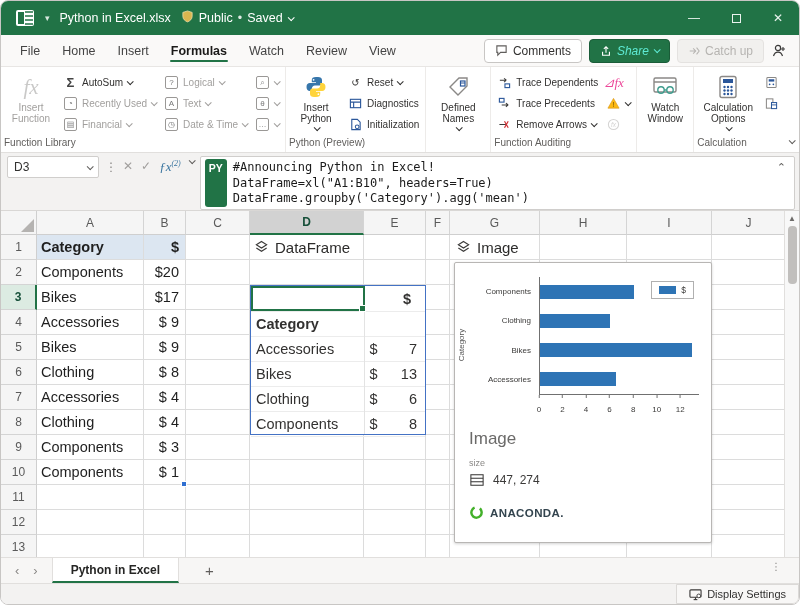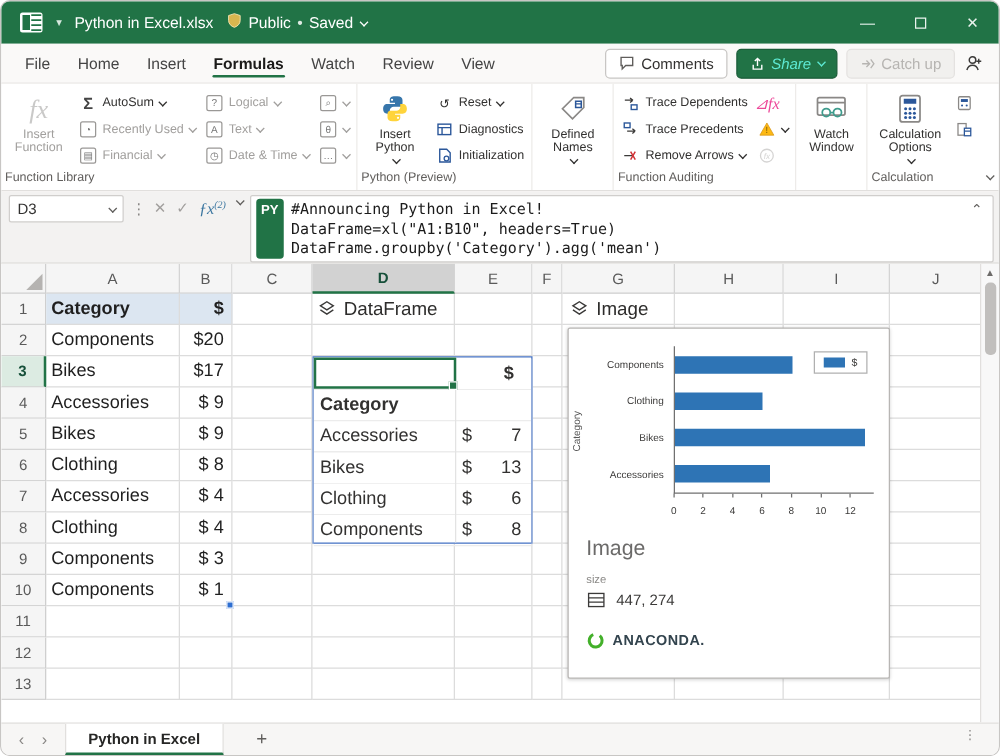--- a/index.html
+++ b/index.html
@@ -804,14 +804,25 @@
   <div class="tabsbar">
     <div class="tab-nav">
       <span>‹</span>
       <span>›</span>
     </div>
     <div class="sheet-tab">Python in Excel</div>
     <div class="add-sheet">+</div>
     <span class="tab-dots">⋮</span>
   </div>
 
+  <div class="statusbar">
+    <div class="display-settings">
+      <svg viewBox="0 0 14 14" width="13" height="13">
+          <rect x="1" y="2" width="12" height="8" rx="1" fill="none" stroke="#3b3a39" stroke-width="1.2"></rect>
+          <line x1="5" y1="12.5" x2="9" y2="12.5" stroke="#3b3a39" stroke-width="1.2"></line>
+          <line x1="7" y1="10" x2="7" y2="12.5" stroke="#3b3a39" stroke-width="1.2"></line>
+          <circle cx="10.5" cy="8.5" r="2" fill="#fff" stroke="#3b3a39" stroke-width="1"></circle>
+        </svg>
+      <span>Display Settings</span>
+    </div>
+  </div>
 
 </div>
 
 </body></html>

